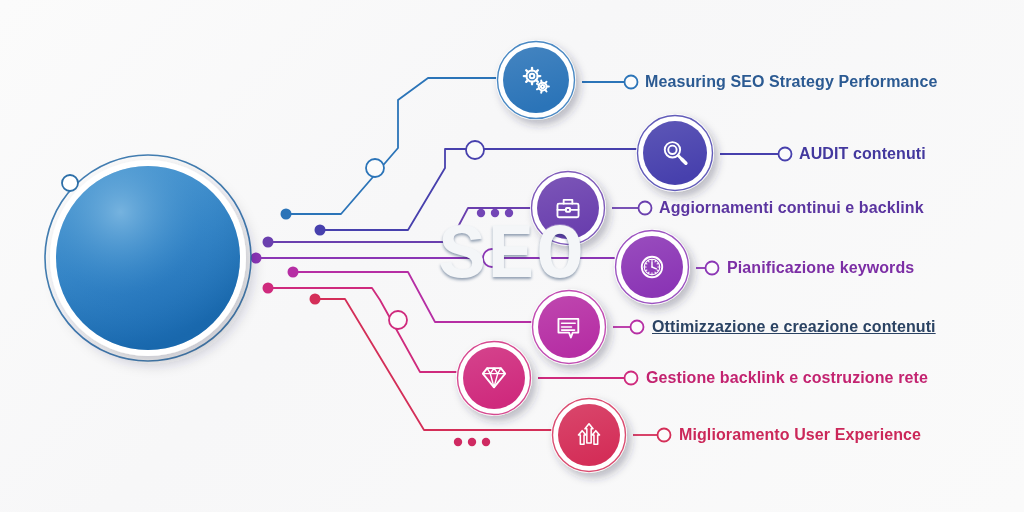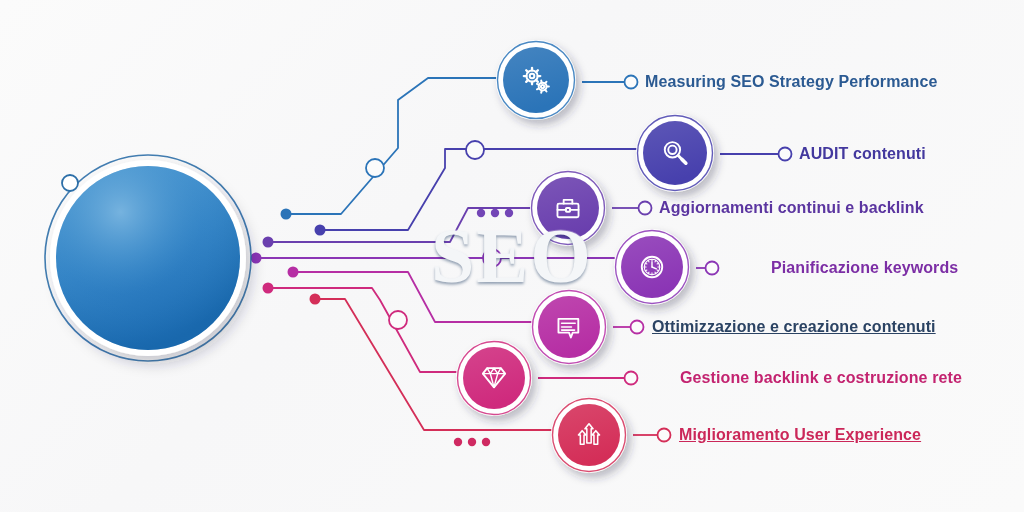--- a/index.html
+++ b/index.html
@@ -33,21 +33,21 @@
   }
   .seo-word {
     position: absolute;
     left: 0;
     top: 0;
     width: 100%;
     height: 100%;
     display: flex;
     align-items: center;
     justify-content: center;
-    font-family: Liberation Serif, serif;
+    font-family: Liberation Mono, monospace;
     font-weight: bold;
     font-size: 78px;
     letter-spacing: 2px;
     color: #f4f6f8;
     text-shadow: 0 2px 3px rgba(20,50,90,0.45), 0 -1px 0 rgba(255,255,255,0.3);
     pointer-events: none;
   }
 </style>
 </head>
 <body>
@@ -257,19 +257,19 @@
         </g>
       </g>
   </svg>
 
   <div class="seo-word">SEO</div>
 
   <div id="labels">
       <div class="label-text" style="left: 645px; top: 82px; color: rgb(43, 90, 146);">Measuring SEO Strategy Performance</div>
       <div class="label-text" style="left: 799px; top: 154px; color: rgb(67, 56, 158);">AUDIT contenuti</div>
       <div class="label-text" style="left: 659px; top: 208px; color: rgb(91, 53, 160);">Aggiornamenti continui e backlink</div>
-      <div class="label-text" style="left: 727px; top: 268px; color: rgb(124, 46, 165); margin-left: 44px;">Pianificazione keywords</div>
+      <div class="label-text" style="left: 727px; top: 268px; color: rgb(124, 46, 165);">Pianificazione keywords</div>
       <div class="label-text" style="left: 652px; top: 327px; color: rgb(43, 67, 99); text-decoration: underline;">Ottimizzazione e creazione contenuti</div>
-      <div class="label-text" style="left: 680px; top: 378px; color: rgb(195, 35, 112);">Gestione backlink e costruzione rete</div>
-      <div class="label-text" style="left: 679px; top: 435px; color: rgb(203, 39, 89); text-decoration: underline;">Miglioramento User Experience</div>
+      <div class="label-text" style="left: 646px; top: 378px; color: rgb(195, 35, 112);">Gestione backlink e costruzione rete</div>
+      <div class="label-text" style="left: 679px; top: 435px; color: rgb(203, 39, 89);">Miglioramento User Experience</div>
     </div>
 
 </div>
 
 </body></html>

